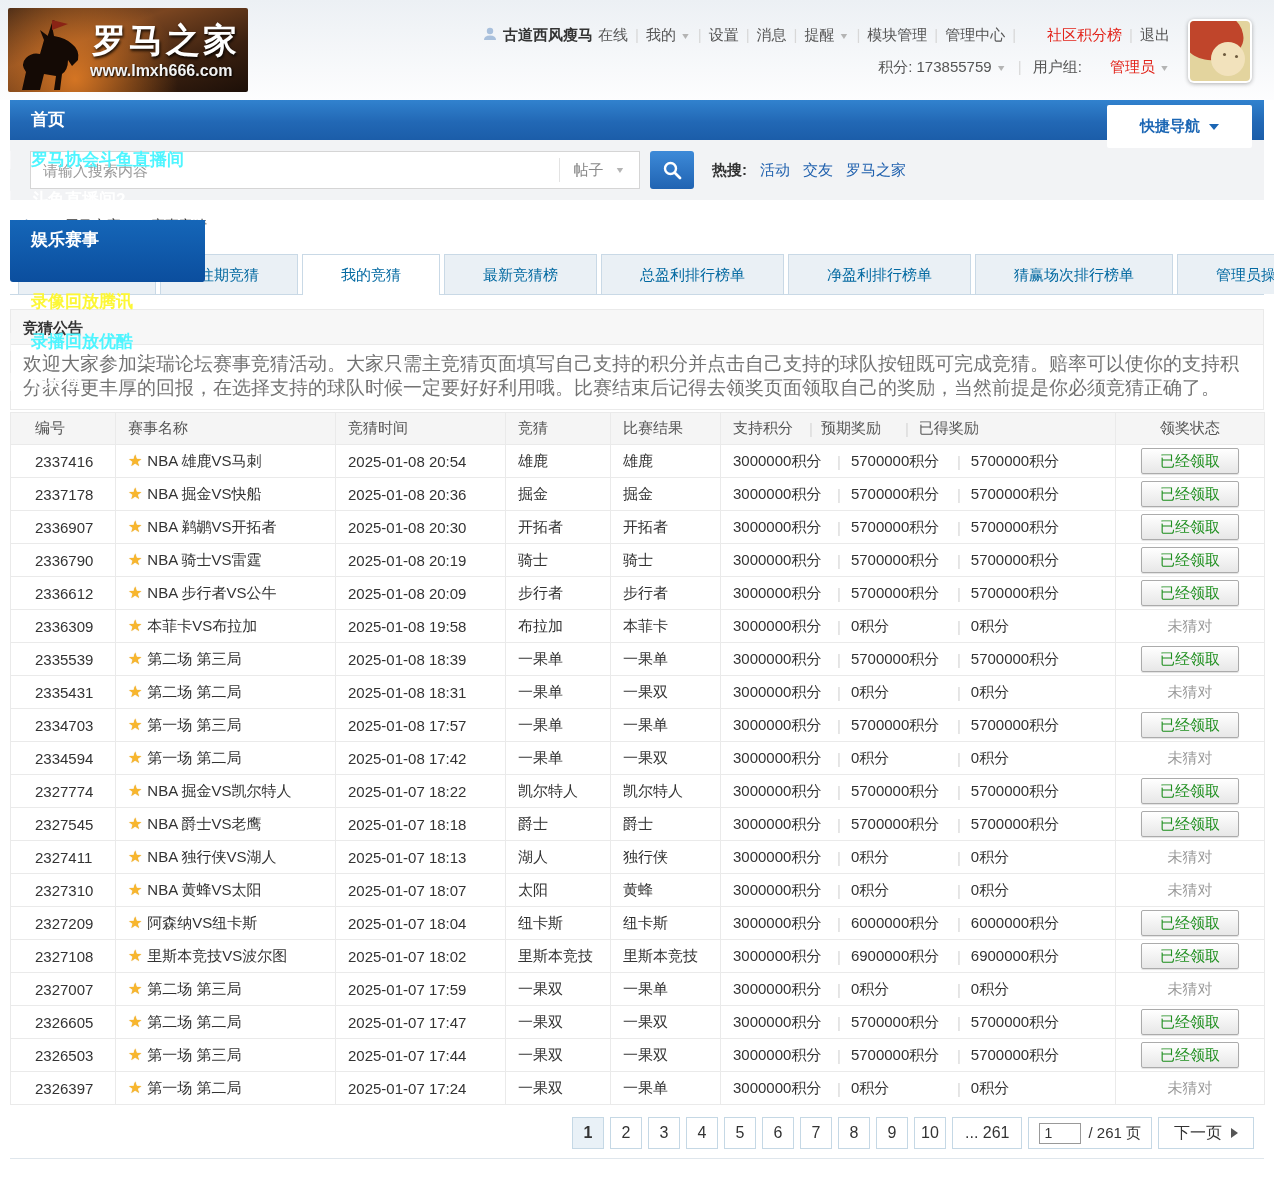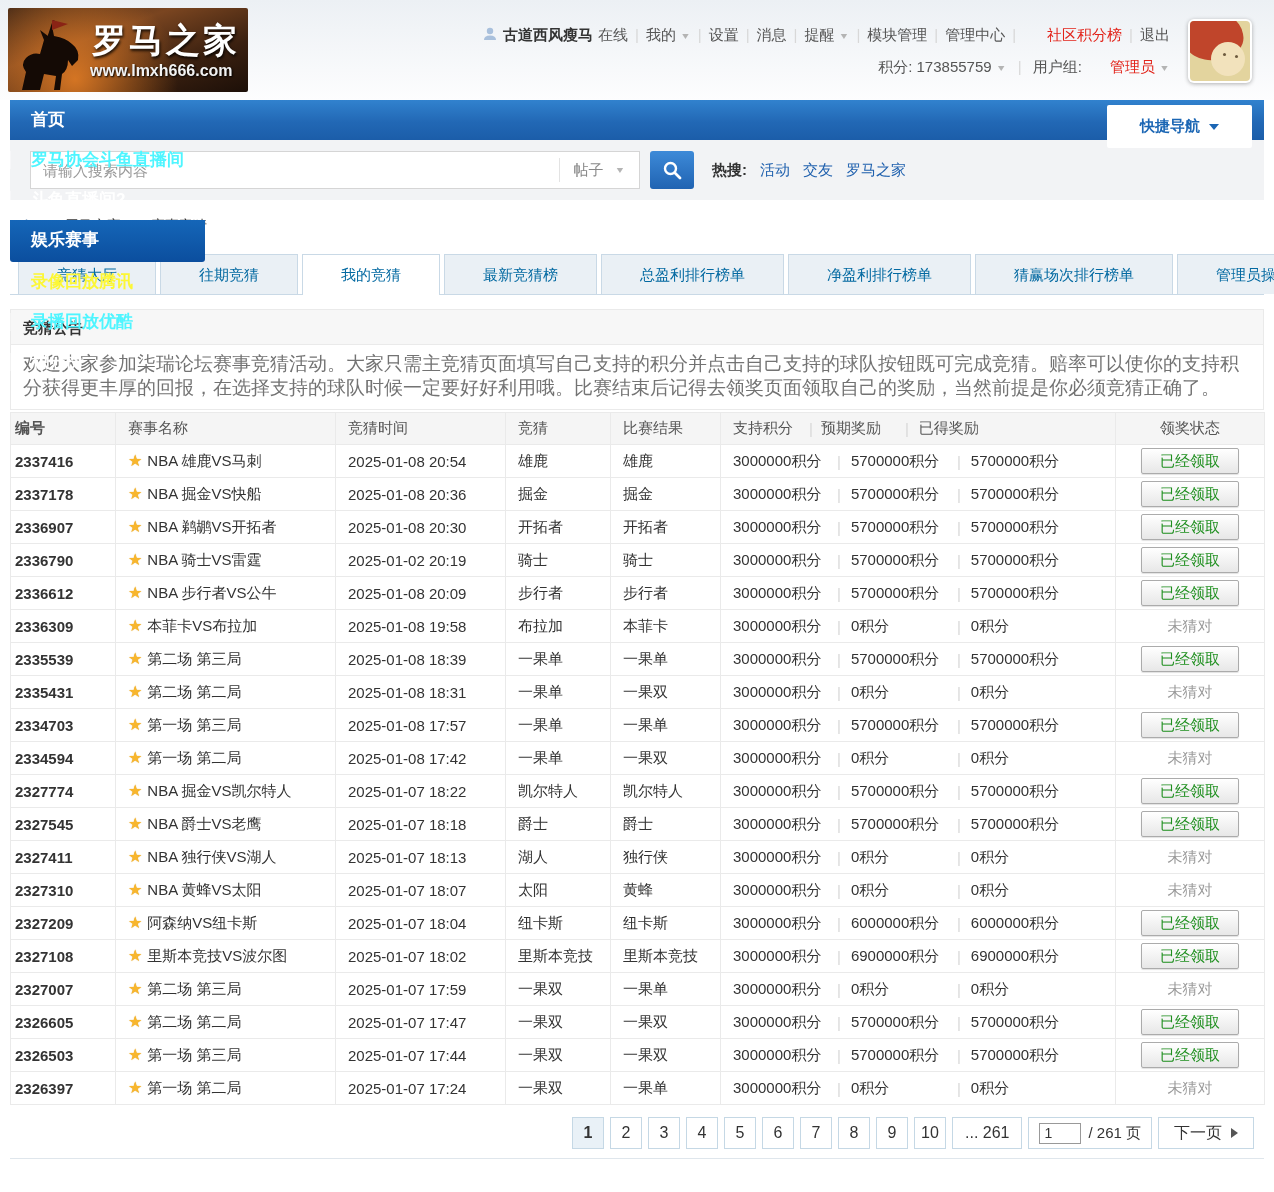--- a/index.html
+++ b/index.html
@@ -38,21 +38,21 @@
 
   
   .main-nav { margin:0 10px; height:40px; display:flex; align-items:flex-start; position:relative;
     background:linear-gradient(180deg,#3182CE 0%,#2268B5 55%,#1B5DA9 100%); }
   .nav-item { padding:0 21px; height:40px; line-height:40px; font-size:17px; font-weight:bold;
     color:#fff; position:relative; cursor:pointer; white-space:nowrap; }
   .nav-item.cyan { color:#4EF5FF; }
   .nav-item.yellow { color:#FCF736; }
   .nav-item + .nav-item::before { content:""; position:absolute; left:0; top:11px; height:18px; width:1px;
     background:rgba(255,255,255,.38); }
-  .nav-item.active { background:linear-gradient(#1566B8,#0B4E9E); height:42px; border-radius:0 0 3px 3px; z-index:5; }
+  .nav-item.active { background:linear-gradient(#1566B8,#0B4E9E); height:62px; border-radius:0 0 3px 3px; z-index:5; }
   .nav-item.active::before, .nav-item.active + .nav-item::before { display:none; }
   .quick-nav { position:absolute; right:12px; top:5px; width:145px; height:43px; background:#fff;
     border-radius:2px; color:#1B66B4; font-weight:bold; font-size:15px; display:flex; align-items:center;
     justify-content:center; gap:9px; cursor:pointer; }
   .tri-blue { width:0; height:0; border-left:5px solid transparent; border-right:5px solid transparent;
     border-top:6px solid #1B66B4; }
 
   
   .search-strip { margin:0 10px; height:60px; background:#F2F3F5; display:flex; align-items:center; padding-left:20px; }
   .search-box { width:610px; height:38px; background:#fff; border:1px solid #D5D5D5; display:flex; align-items:center; }
@@ -82,21 +82,21 @@
   .announcement { margin:14px 10px 0; border:1px solid #EAEAEA; }
   .ann-title { height:35px; line-height:35px; background:#F7F7F7; border-bottom:1px solid #EAEAEA;
     padding:0 12px; font-weight:bold; font-size:15px; color:#333; }
   .ann-body { padding:7px 12px 9px; font-size:19px; color:#737373; line-height:24px; }
 
   
   .bet-table { margin:2px 10px 0; width:1254px; border-collapse:collapse; table-layout:fixed; }
   .bet-table th, .bet-table td { border:1px solid #EAEAEA; font-size:15px; text-align:left; padding:0 0 0 12px; }
   .bet-table th { background:#F5F5F5; color:#555; font-weight:normal; height:32px; }
   .bet-table td { height:33px; color:#333; }
-  th.col-id, td.cell-id { padding-left:4px;font-weight:bold; }
+  th.col-id, td.cell-id { padding-left:24px; }
   th.col-status, td.cell-status { text-align:center; padding-left:0; }
   .star-icon { color:#F8B62D; font-size:16px; margin-right:5px; text-shadow:0 0 1px #D89A1C; }
   .pcell { display:flex; align-items:center; }
   .pv { white-space:nowrap; }
   .pv.s1 { width:104px; }
   .pv.s2 { width:116px; padding-left:10px; }
   .pv.s3 { padding-left:10px; }
   .hsg { white-space:nowrap; }
   .hsg.h1 { width:76px; }
   .hsg.h2 { width:92px; padding-left:8px; }
@@ -300,21 +300,21 @@
             <span class="pv s2">5700000积分</span>
             <span class="psep">|</span>
             <span class="pv s3">5700000积分</span>
           </div>
         </td>
         <td class="cell-status"><button class="claim-btn">已经领取</button></td>
       </tr>
       <tr>
         <td class="cell-id">2336790</td>
         <td class="cell-name"><span class="star-icon">★</span><span>NBA 骑士VS雷霆</span></td>
-        <td>2025-01-02 20:19</td>
+        <td>2025-01-08 20:19</td>
         <td>骑士</td>
         <td>骑士</td>
         <td>
           <div class="pcell">
             <span class="pv s1">3000000积分</span>
             <span class="psep">|</span>
             <span class="pv s2">5700000积分</span>
             <span class="psep">|</span>
             <span class="pv s3">5700000积分</span>
           </div>

